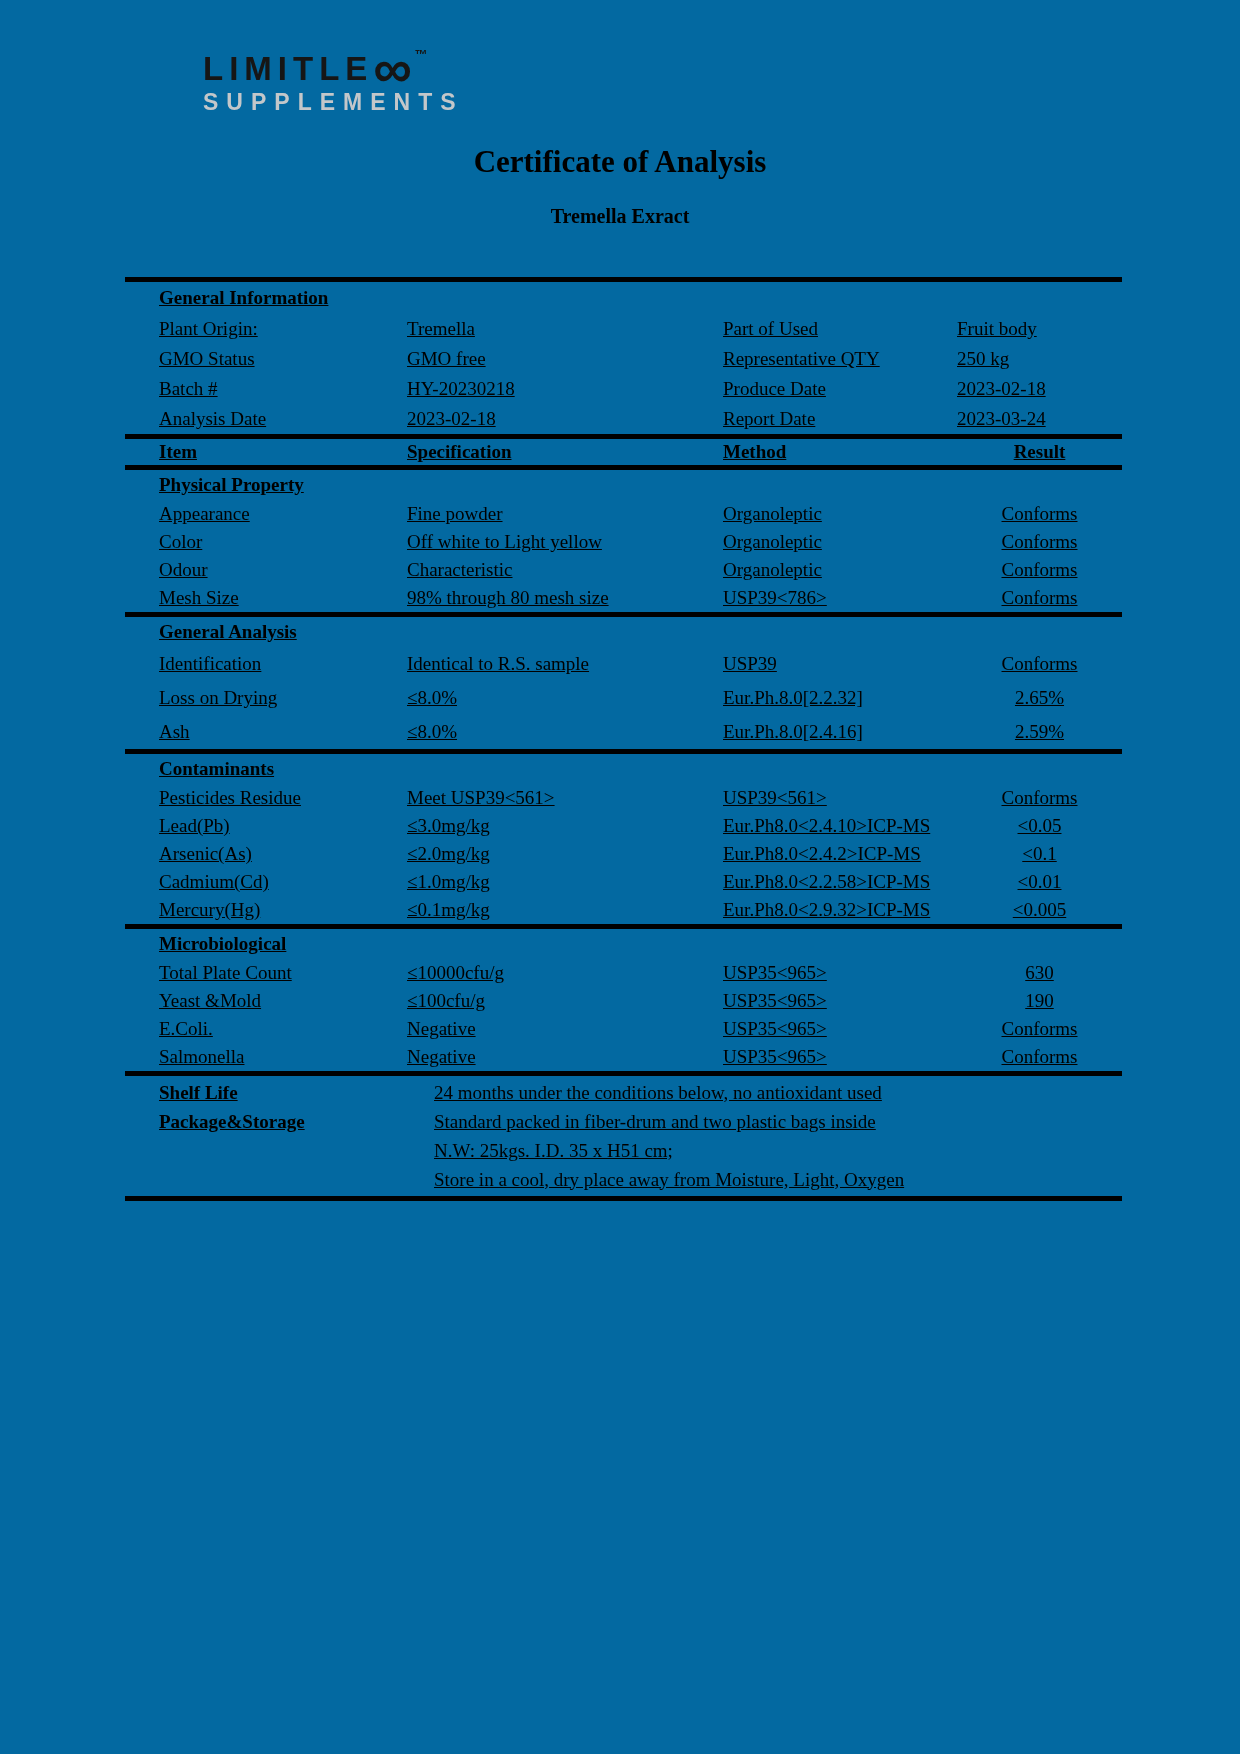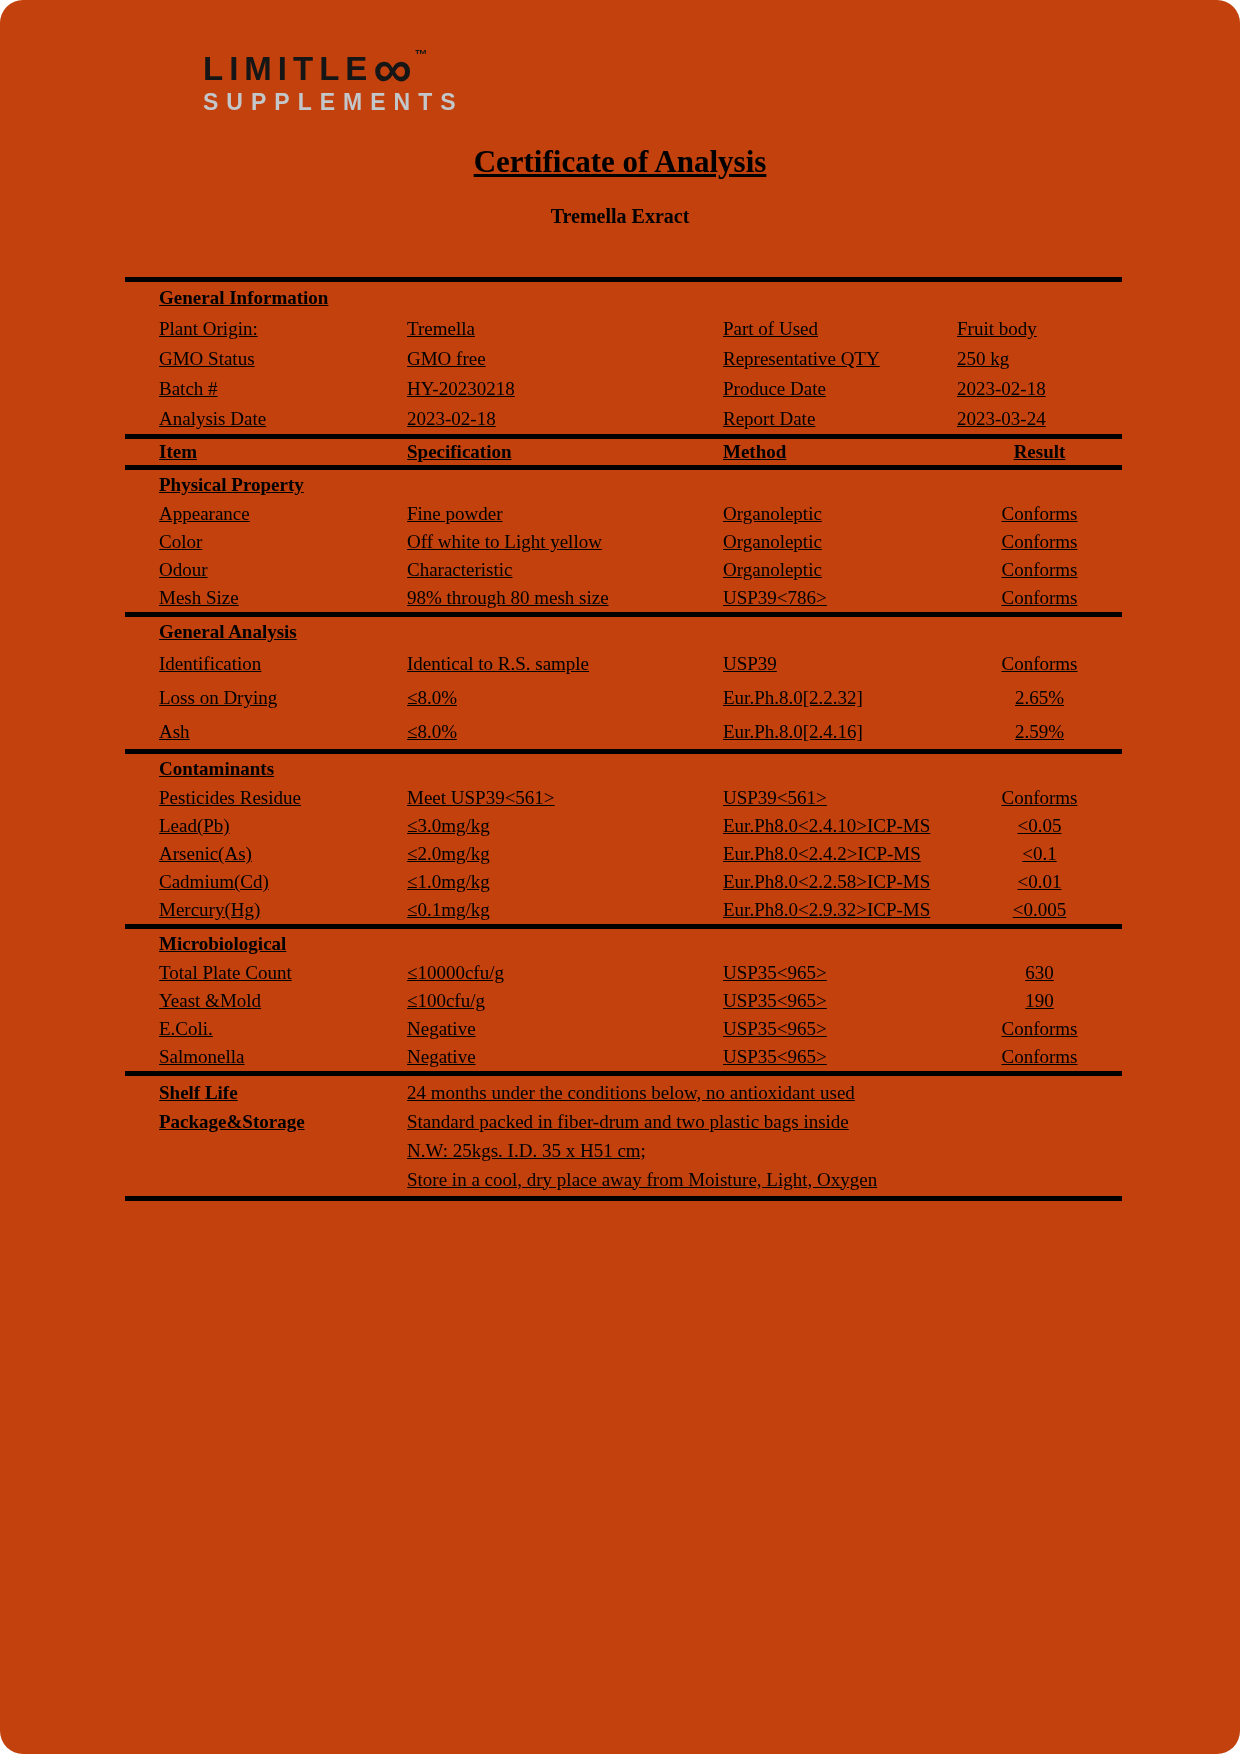--- a/index.html
+++ b/index.html
@@ -1,33 +1,33 @@
 <!DOCTYPE html>
 <html><head>
 <meta charset="utf-8">
 <style>
   html,body{margin:0;padding:0;background:#ffffff;}
   .page{
-    width:1240px;height:1754px;position:relative;background:#c2410c;
-    font-family:"Liberation Serif","DejaVu Serif",serif;color:#000;overflow:hidden;border-radius:23px;
+    width:1240px;height:1754px;position:relative;background:#0369a1;
+    font-family:"Liberation Serif","DejaVu Serif",serif;color:#000;overflow:hidden;
   }
   
   .logo{position:absolute;left:203px;top:52px;font-family:"Liberation Sans","DejaVu Sans",sans-serif;}
   .brand{display:flex;align-items:center;font-weight:700;font-size:33px;letter-spacing:6px;line-height:1;}
   .brand .inf{font-size:54px;font-weight:700;letter-spacing:0;line-height:0.55;margin-left:0px;}
   .brand .tm{font-size:13px;letter-spacing:0;align-self:flex-start;margin-top:-4px;margin-left:3px;}
   .tagline{margin-top:4px;font-size:23px;letter-spacing:8px;font-weight:700;}
   
-  .title{position:absolute;top:144px;left:0;width:100%;text-align:center;font-size:31px;font-weight:700;text-decoration:underline;}
+  .title{position:absolute;top:144px;left:0;width:100%;text-align:center;font-size:31px;font-weight:700;}
   .subtitle{position:absolute;top:205px;left:0;width:100%;text-align:center;font-size:20px;font-weight:700;}
   
   .doc{position:absolute;left:125px;top:277px;width:997px;font-size:19px;}
   .block{border-top:5px solid #000;text-decoration:underline;}
   .grid{display:grid;grid-template-columns:282px 316px 234px 165px;align-items:center;}
-  .fgrid{display:grid;grid-template-columns:282px 1fr;align-items:center;}
+  .fgrid{display:grid;grid-template-columns:282px 1fr;align-items:center;gap:27px;}
   .c1{padding-left:34px;}
   .c4{text-align:center;}
   .gi-title{height:32px;display:flex;align-items:center;font-weight:700;padding-left:34px;}
   .gi-row{height:30px;}
   .thead{height:26px;font-weight:700;}
   .sec-title{height:30px;display:flex;align-items:center;font-weight:700;}
   .trow{height:28px;}
   .sec.tall .trow{height:34px;}
   .frow{height:29px;}
   .flabel{font-weight:700;}

